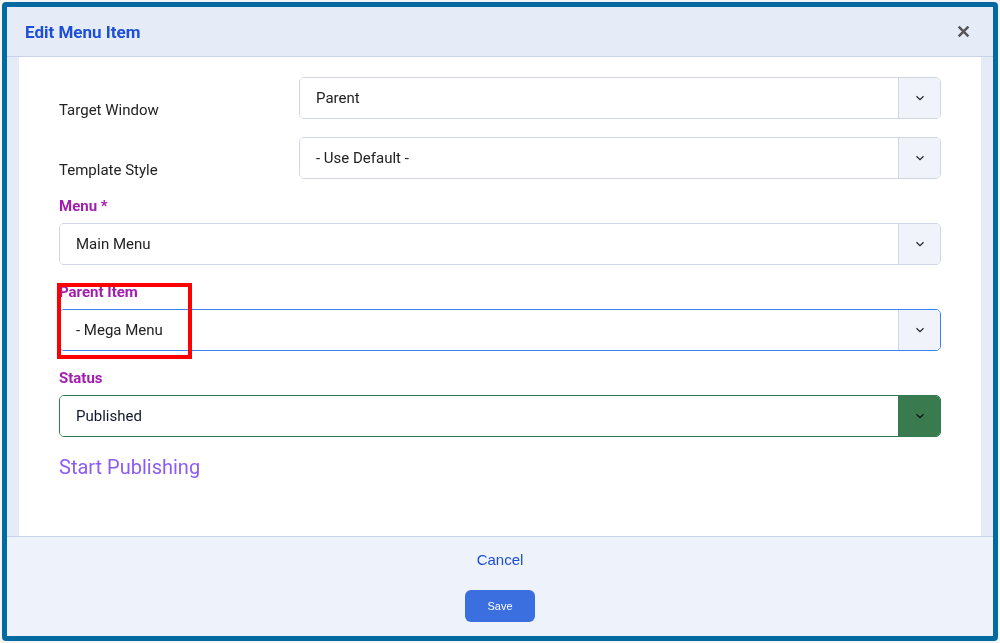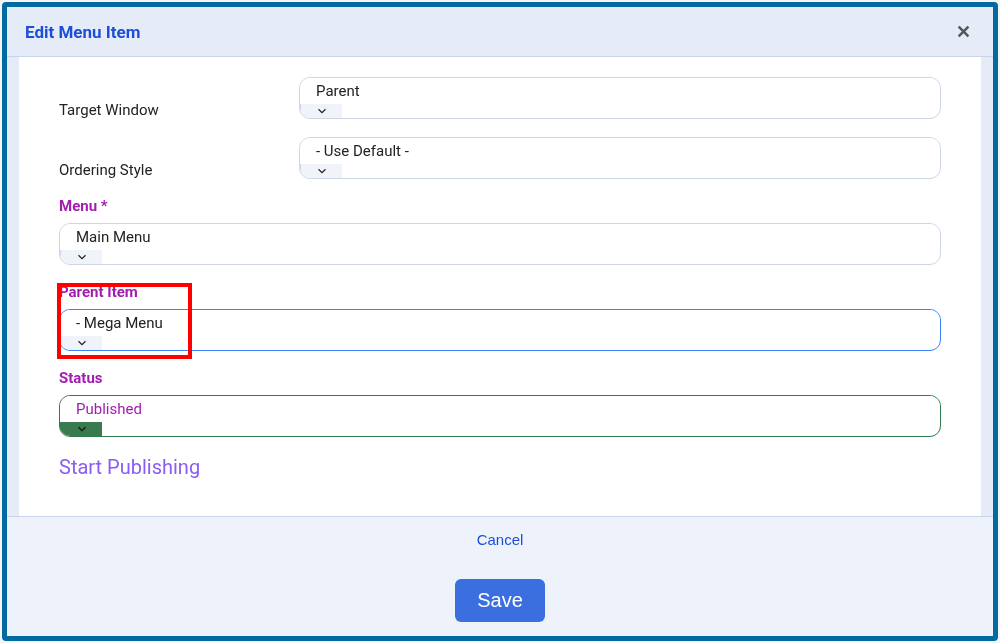--- a/index.html
+++ b/index.html
@@ -72,25 +72,24 @@
     color: #a21caf;
     margin-bottom: 8px;
     display: block;
     font-weight: bold;
   }
   .select-wrap {
     position: relative;
     display: flex;
     align-items: stretch;
     border: 1px solid #cfd6e4;
-    border-radius: 11px;
+    border-radius: 5px;
     background: #fff;
     height: 42px;
     overflow: hidden;
-    flex-direction: column;
   }
   .select-value {
     flex: 1;
     display: flex;
     align-items: center;
     padding: 0 16px;
     font-size: 15px;
     color: #222;
     background: #fff;
   }
@@ -104,21 +103,21 @@
     cursor: pointer;
   }
   .select-chevron svg { width: 14px; height: 14px; stroke: #222; stroke-width: 2; fill: none; }
   .select-wrap.highlight {
     border-color: #3b82f6;
     justify-content: center;
   }
   .select-wrap.green {
     border-color: #2f7a4f;
   }
-  .select-wrap.green .select-value { color: #a21caf; }
+  .select-wrap.green .select-value { color: #0f172a; }
   .select-wrap.green .select-chevron {
     background: #3a7a4f;
     border-left-color: #2f7a4f;
   }
   .select-wrap.green .select-chevron svg { stroke: #111; }
   .red-box {
     position: absolute;
     border: 4px solid #ff0000;
     pointer-events: none;
   }
@@ -135,26 +134,25 @@
   .btn-cancel {
     color: #1d4ed8;
     font-size: 15px;
     cursor: pointer;
     background: none;
     border: none;
   }
   .btn-save {
     background: #3b6fe0;
     color: #fff;
-    font-size: 20px;
+    font-size: 11px;
     padding: 10px 22px;
     border: none;
     border-radius: 6px;
     cursor: pointer;
-    margin-top: 9px;
   }
   .cutoff {
     font-size: 20px;
     color: #8b5cf6;
   }
 </style>
 </head>
 <body>
 
 <div class="modal">
@@ -173,21 +171,21 @@
           <div class="select-value">Parent</div>
           <div class="select-chevron">
             <svg viewBox="0 0 24 24">
                 <polyline points="6 9 12 15 18 9"></polyline>
               </svg>
           </div>
         </div>
       </div>
 
       <div class="row">
-        <div class="row-label">Ordering Style</div>
+        <div class="row-label">Template Style</div>
         <div class="select-wrap">
           <div class="select-value">- Use Default -</div>
           <div class="select-chevron">
             <svg viewBox="0 0 24 24">
                 <polyline points="6 9 12 15 18 9"></polyline>
               </svg>
           </div>
         </div>
       </div>
 

